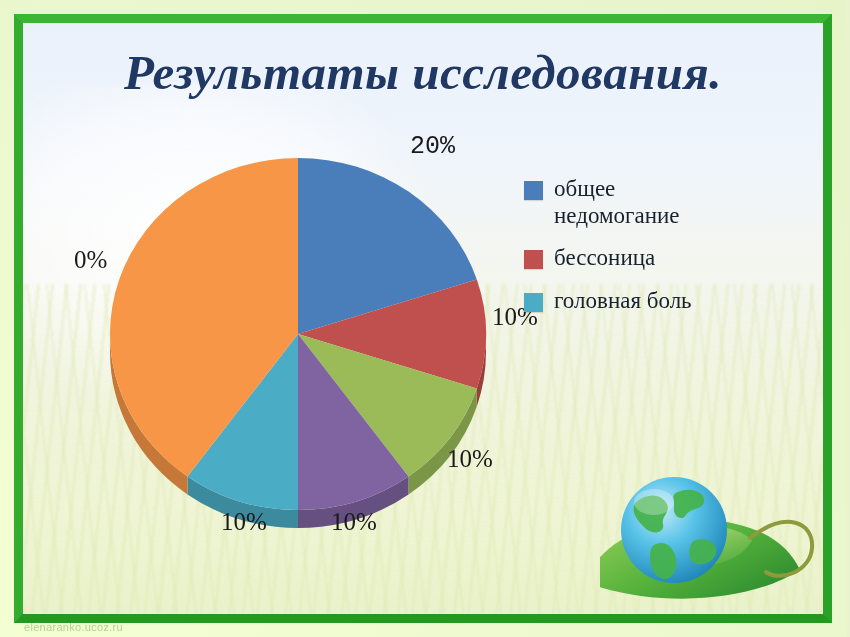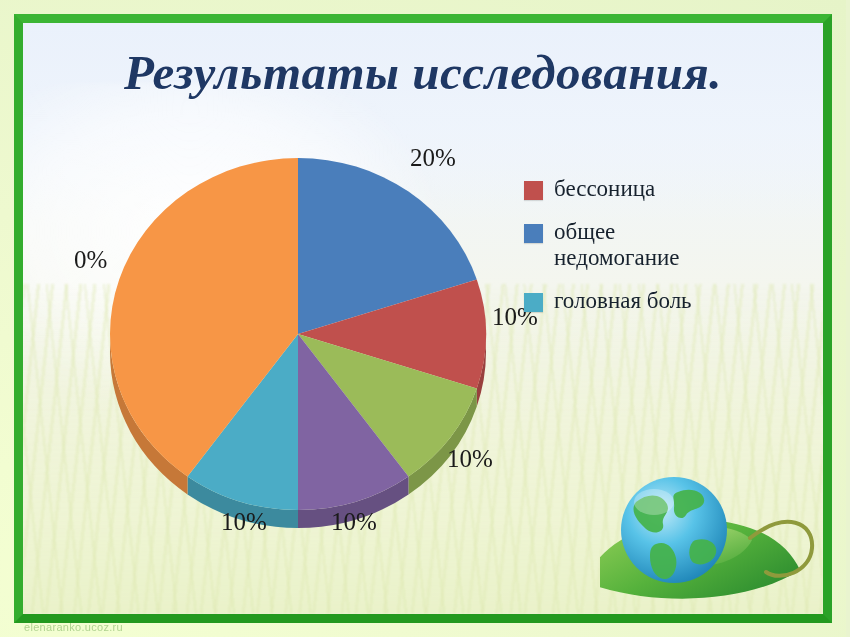--- a/index.html
+++ b/index.html
@@ -62,21 +62,21 @@
 
   
   .pie-wrap{position:absolute;left:96px;top:146px;width:410px;height:400px;}
   .pie-svg{position:absolute;left:0;top:0;}
 
   
   .pct{
     position:absolute;font-family:"Liberation Serif", serif;
     font-size:25px;color:#1a1a1a;white-space:nowrap;
   }
-  .pct-20{left:410px;top:144px;}
+  .pct-20{left:410px;top:132px;font-family:Liberation Mono, monospace;}
   .pct-40{left:74px;top:246px;}
   .pct-10a{left:492px;top:303px;}
   .pct-10b{left:447px;top:445px;}
   .pct-10c{left:331px;top:508px;}
   .pct-10d{left:221px;top:508px;}
 
   
   .legend{position:absolute;left:524px;top:176px;width:214px;}
   .legend-row{display:flex;align-items:flex-start;margin-bottom:16px;}
   .swatch{
@@ -159,26 +159,26 @@
 
   <div class="pct pct-20">20%</div>
   <div class="pct pct-40">0%</div>
   <div class="pct pct-10a">10%</div>
   <div class="pct pct-10b">10%</div>
   <div class="pct pct-10c">10%</div>
   <div class="pct pct-10d">10%</div>
 
   <div class="legend">
     <div class="legend-row">
+      <span class="swatch" style="background:#4A7EBB"></span>
+      <span class="legend-label">общее недомогание</span>
+    </div>
+    <div class="legend-row">
       <span class="swatch" style="background:#C0504D"></span>
       <span class="legend-label">бессоница</span>
-    </div>
-    <div class="legend-row">
-      <span class="swatch" style="background:#4A7EBB"></span>
-      <span class="legend-label">общее недомогание</span>
     </div>
     <div class="legend-row">
       <span class="swatch" style="background:#4BACC6"></span>
       <span class="legend-label">головная боль</span>
     </div>
   </div>
 
   <div class="art">
     <svg width="232" height="172" viewBox="0 0 232 172">
       <defs>

